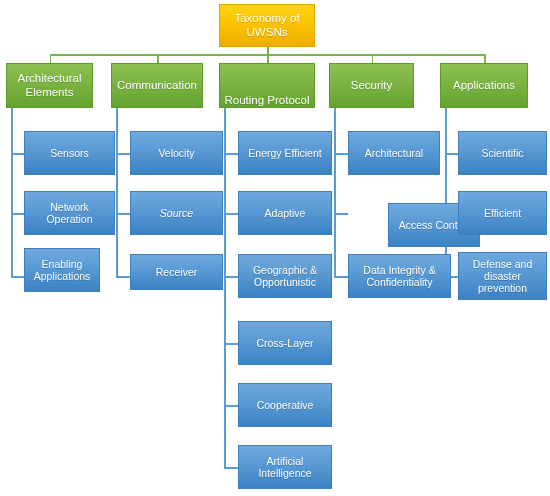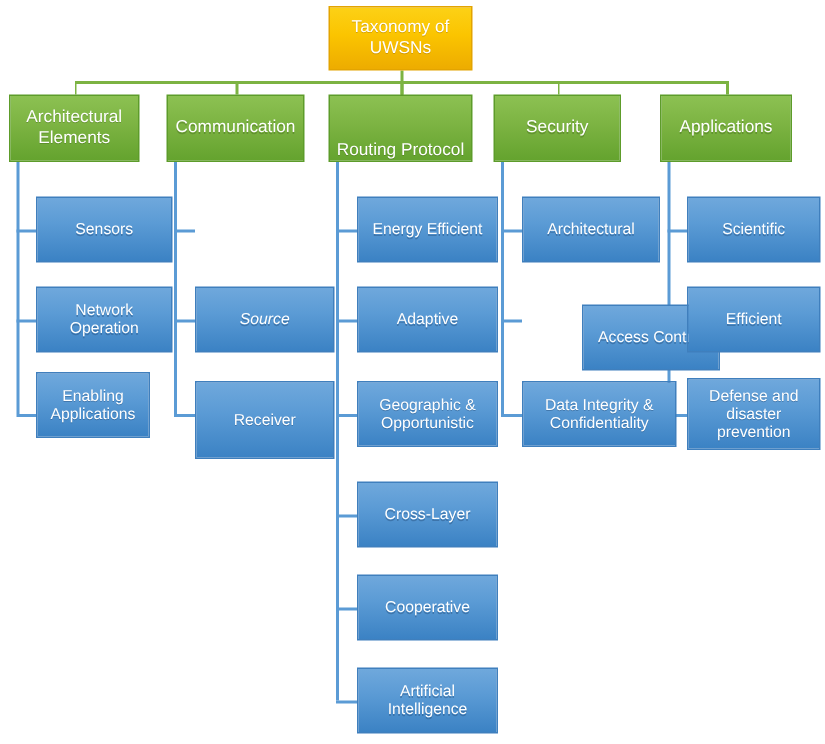--- a/index.html
+++ b/index.html
@@ -101,28 +101,33 @@
         <span class="lbl">Applications</span>
       </div>
     </div>
     <div class="node cat" style="left: 111px; top: 63px; width: 92px; height: 45px;">
       <div>
         <span class="lbl">Communication</span>
       </div>
     </div>
     <div class="conn blue-v" style="left: 116px; top: 108px; width: 1.6px; height: 168px;"></div>
     <div class="conn blue-h" style="left: 116px; top: 153px; width: 14px; height: 1.6px;"></div>
+    <div class="node leaf" style="left: 130px; top: 131px; width: 93px; height: 44px;">
+      <div>
+        <span class="lbl">Velocity</span>
+      </div>
+    </div>
     <div class="conn blue-h" style="left: 116px; top: 213px; width: 14px; height: 1.6px;"></div>
     <div class="node leaf" style="left: 130px; top: 191px; width: 93px; height: 44px; font-style: italic;">
       <div>
         <span class="lbl">Source</span>
       </div>
     </div>
     <div class="conn blue-h" style="left: 116px; top: 276px; width: 14px; height: 1.6px;"></div>
-    <div class="node leaf" style="left: 130px; top: 254px; width: 93px; height: 52px;">
+    <div class="node leaf" style="left: 130px; top: 254px; width: 93px; height: 36px;">
       <div>
         <span class="lbl">Receiver</span>
       </div>
     </div>
     <div class="node cat" style="left: 219px; top: 63px; width: 96px; height: 45px; align-items: flex-end;">
       <div>
         <span class="lbl">Routing Protocol</span>
       </div>
     </div>
     <div class="conn blue-v" style="left: 224px; top: 108px; width: 1.6px; height: 359px;"></div>

